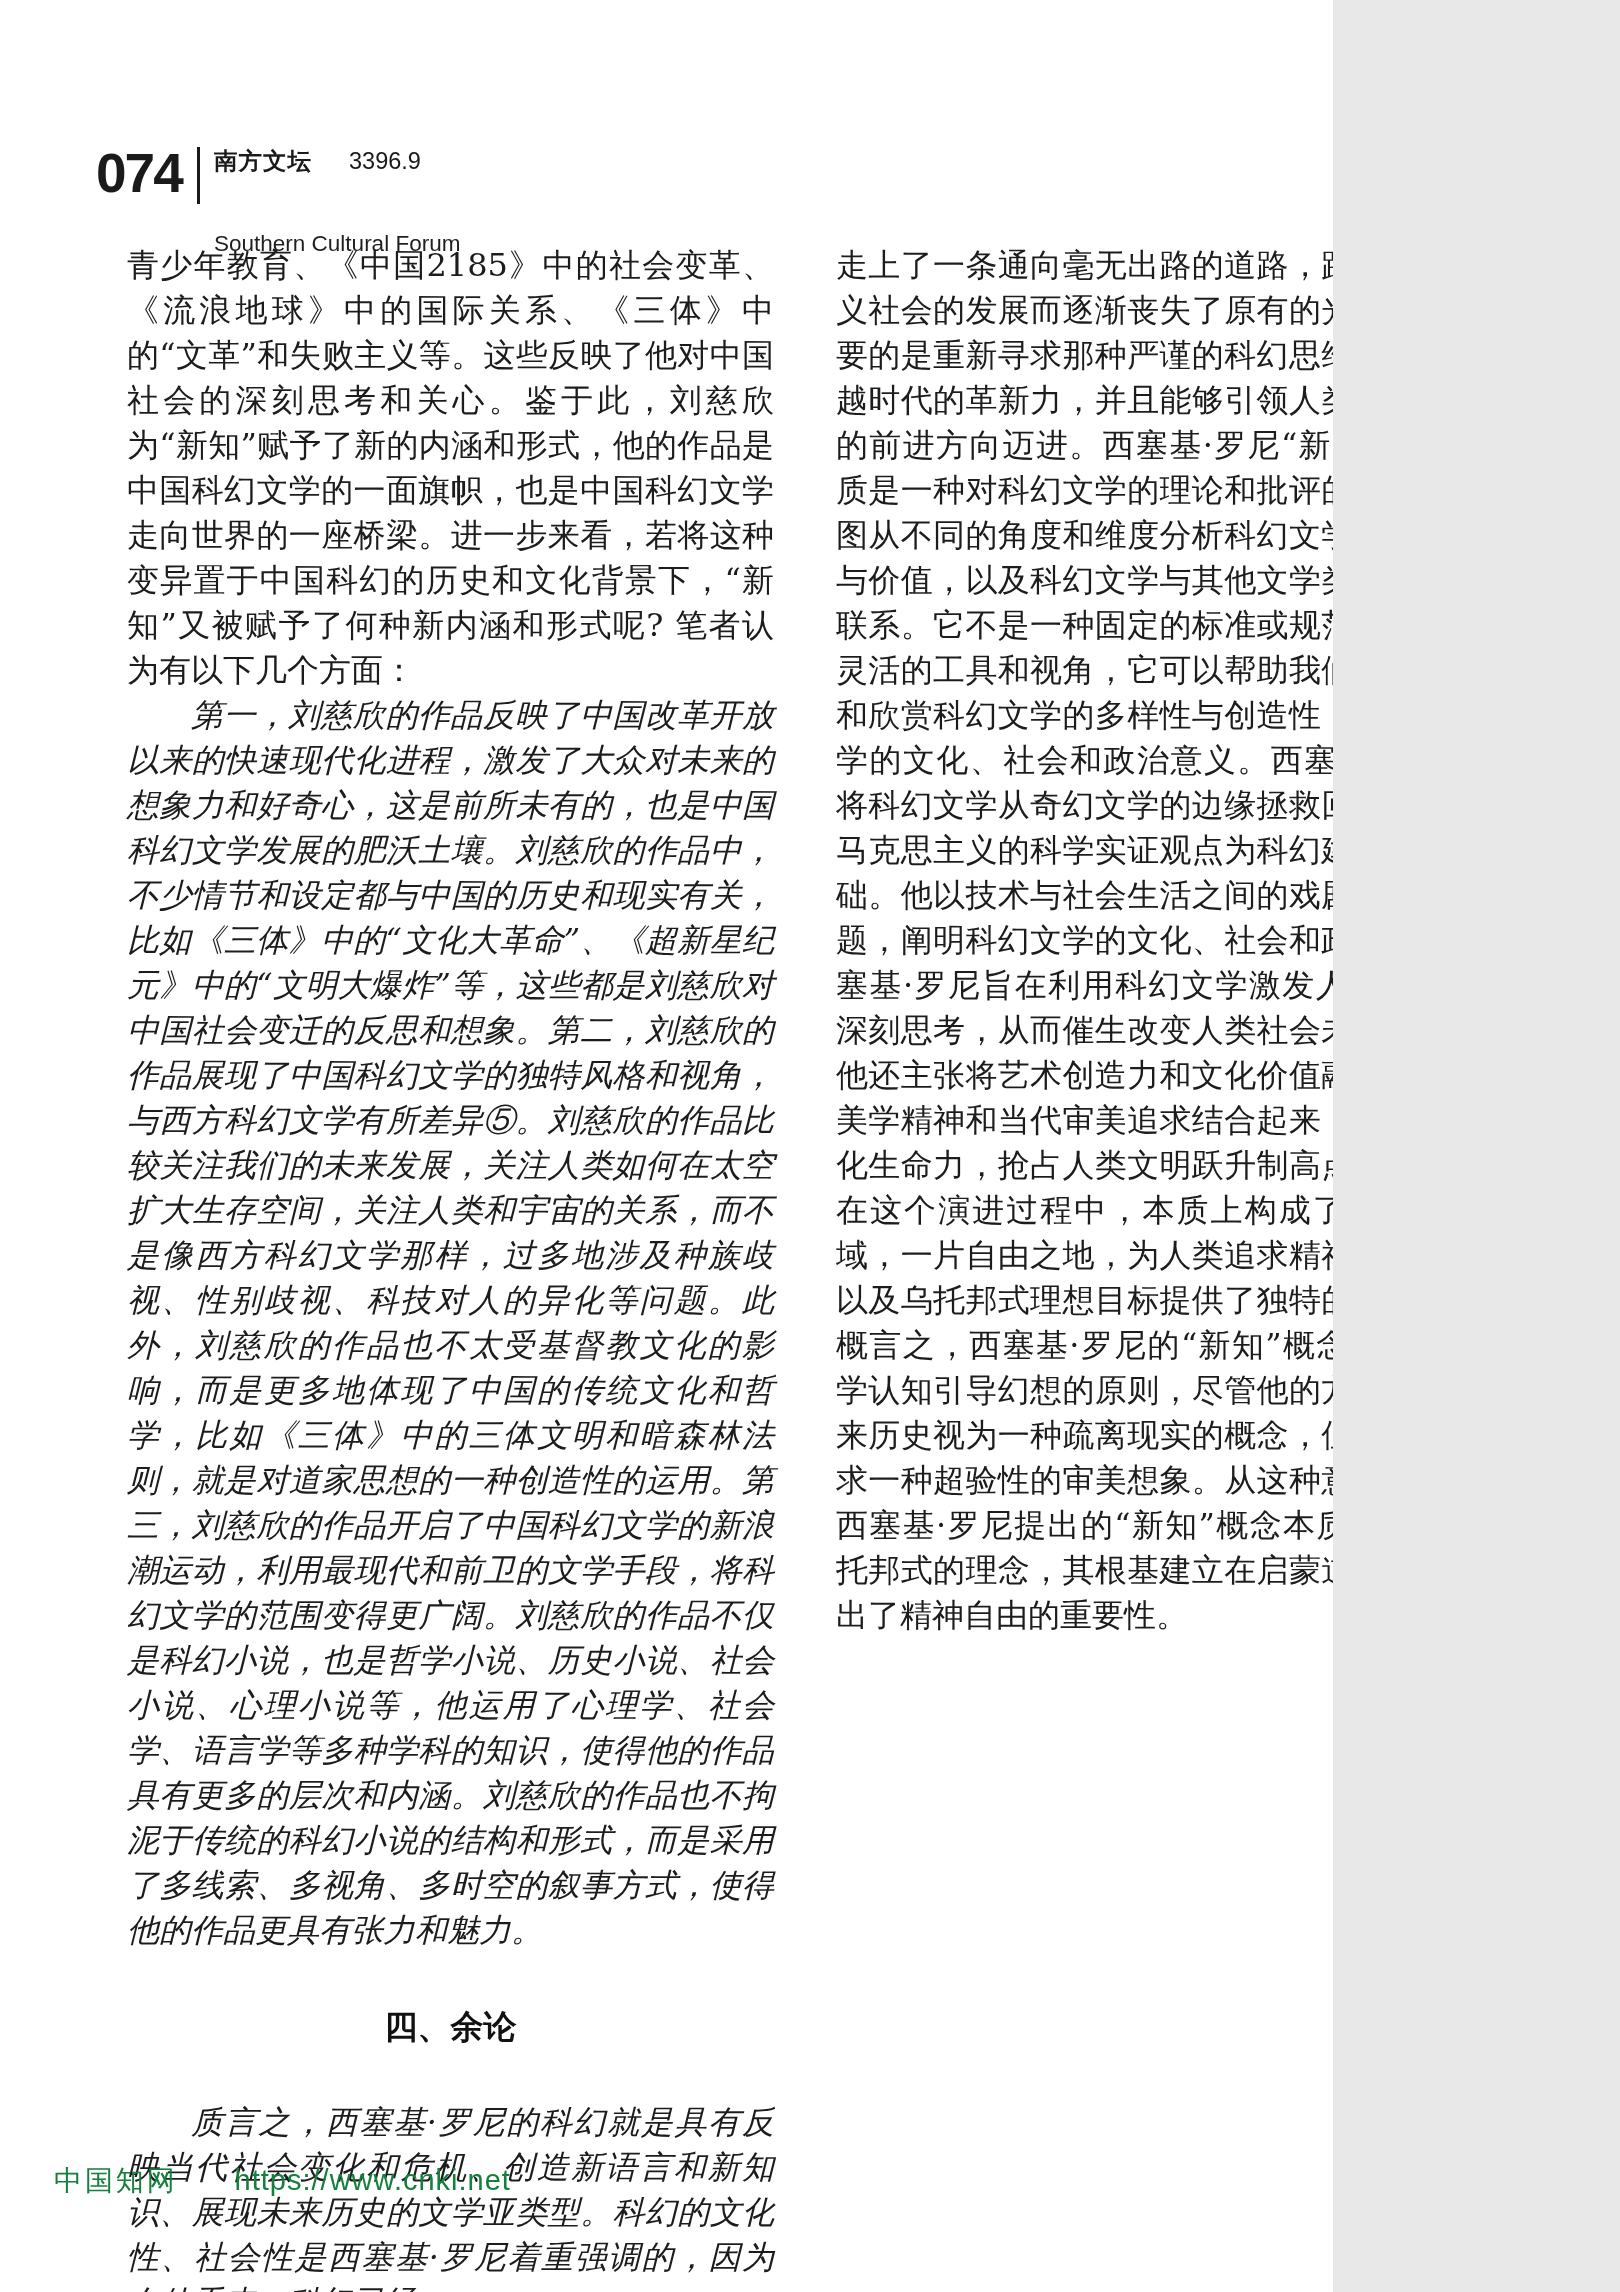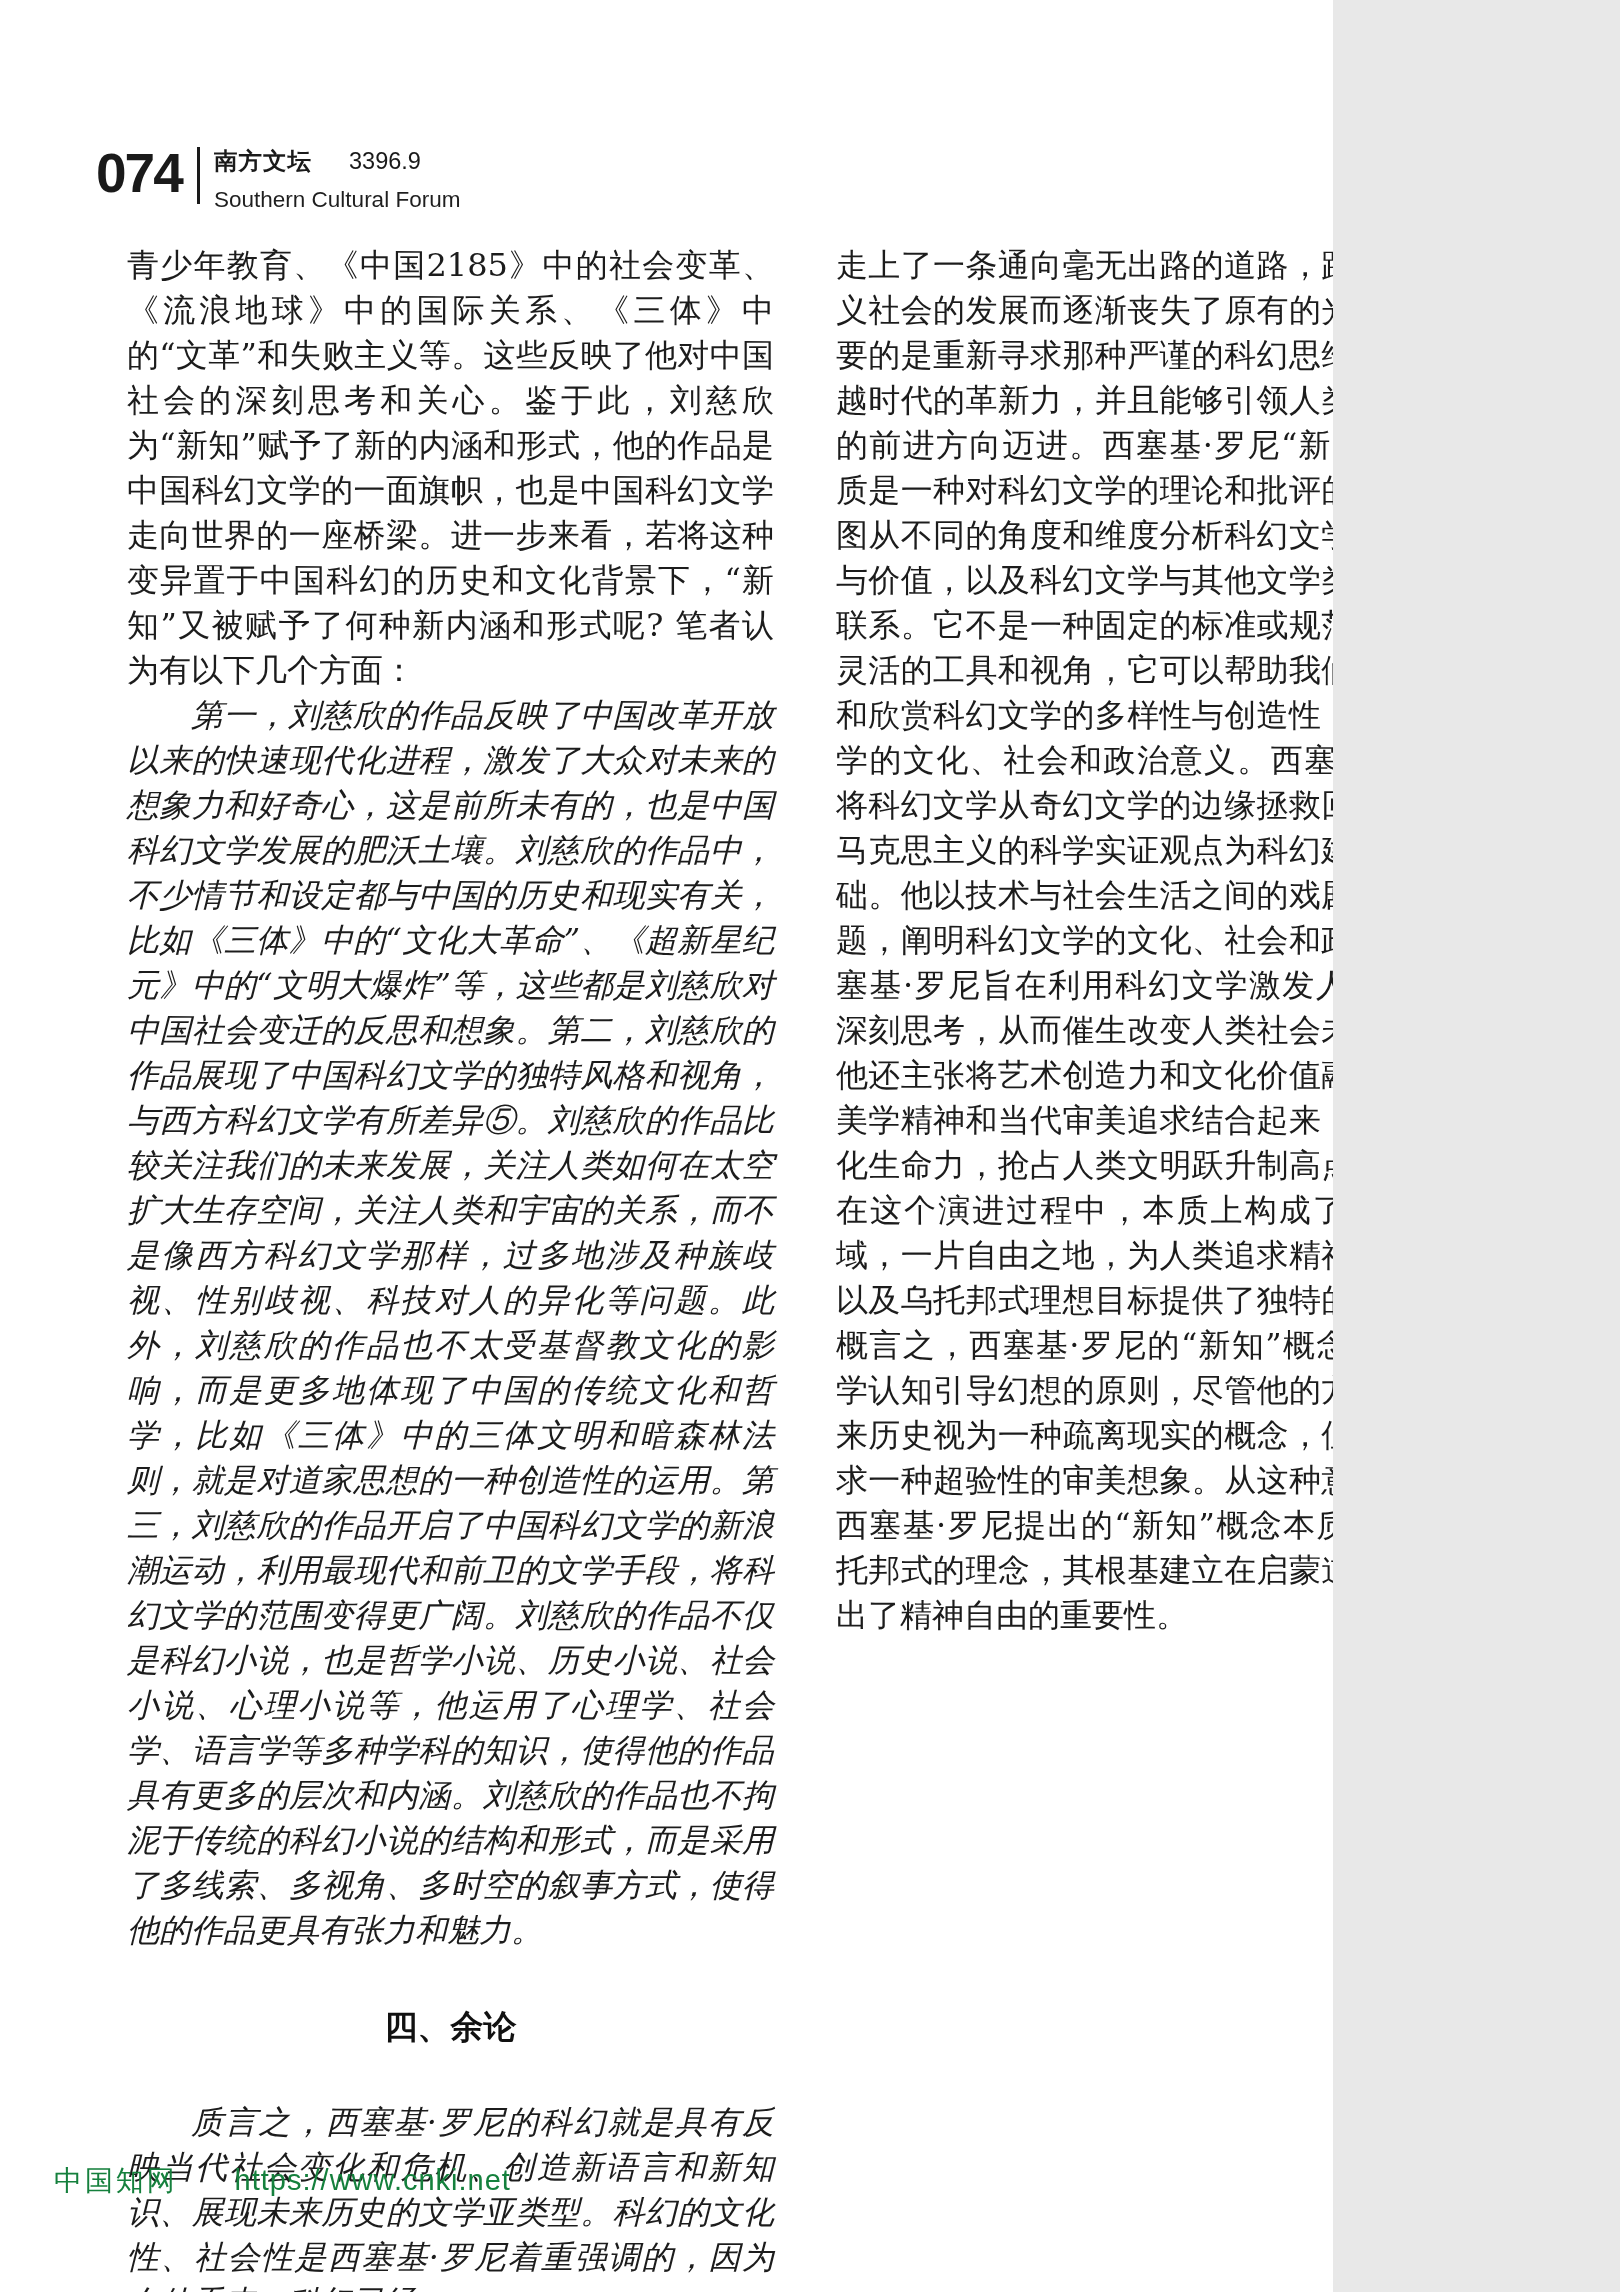--- a/index.html
+++ b/index.html
@@ -36,20 +36,21 @@
   .header-divider {
     width: 2.9px;
     background: #1a1a1a;
     margin: 2px 13.7px 0 15.7px;
     height: 57px;
   }
   .journal-block {
     display: flex;
     flex-direction: column;
     justify-content: flex-start;
+    gap: 44px;
   }
   .journal-row {
     display: flex;
     align-items: baseline;
   }
   .journal-name-cn {
     font-family: "Liberation Sans", sans-serif;
     font-size: 23.5px;
     font-weight: 700;
     color: #1a1a1a;

